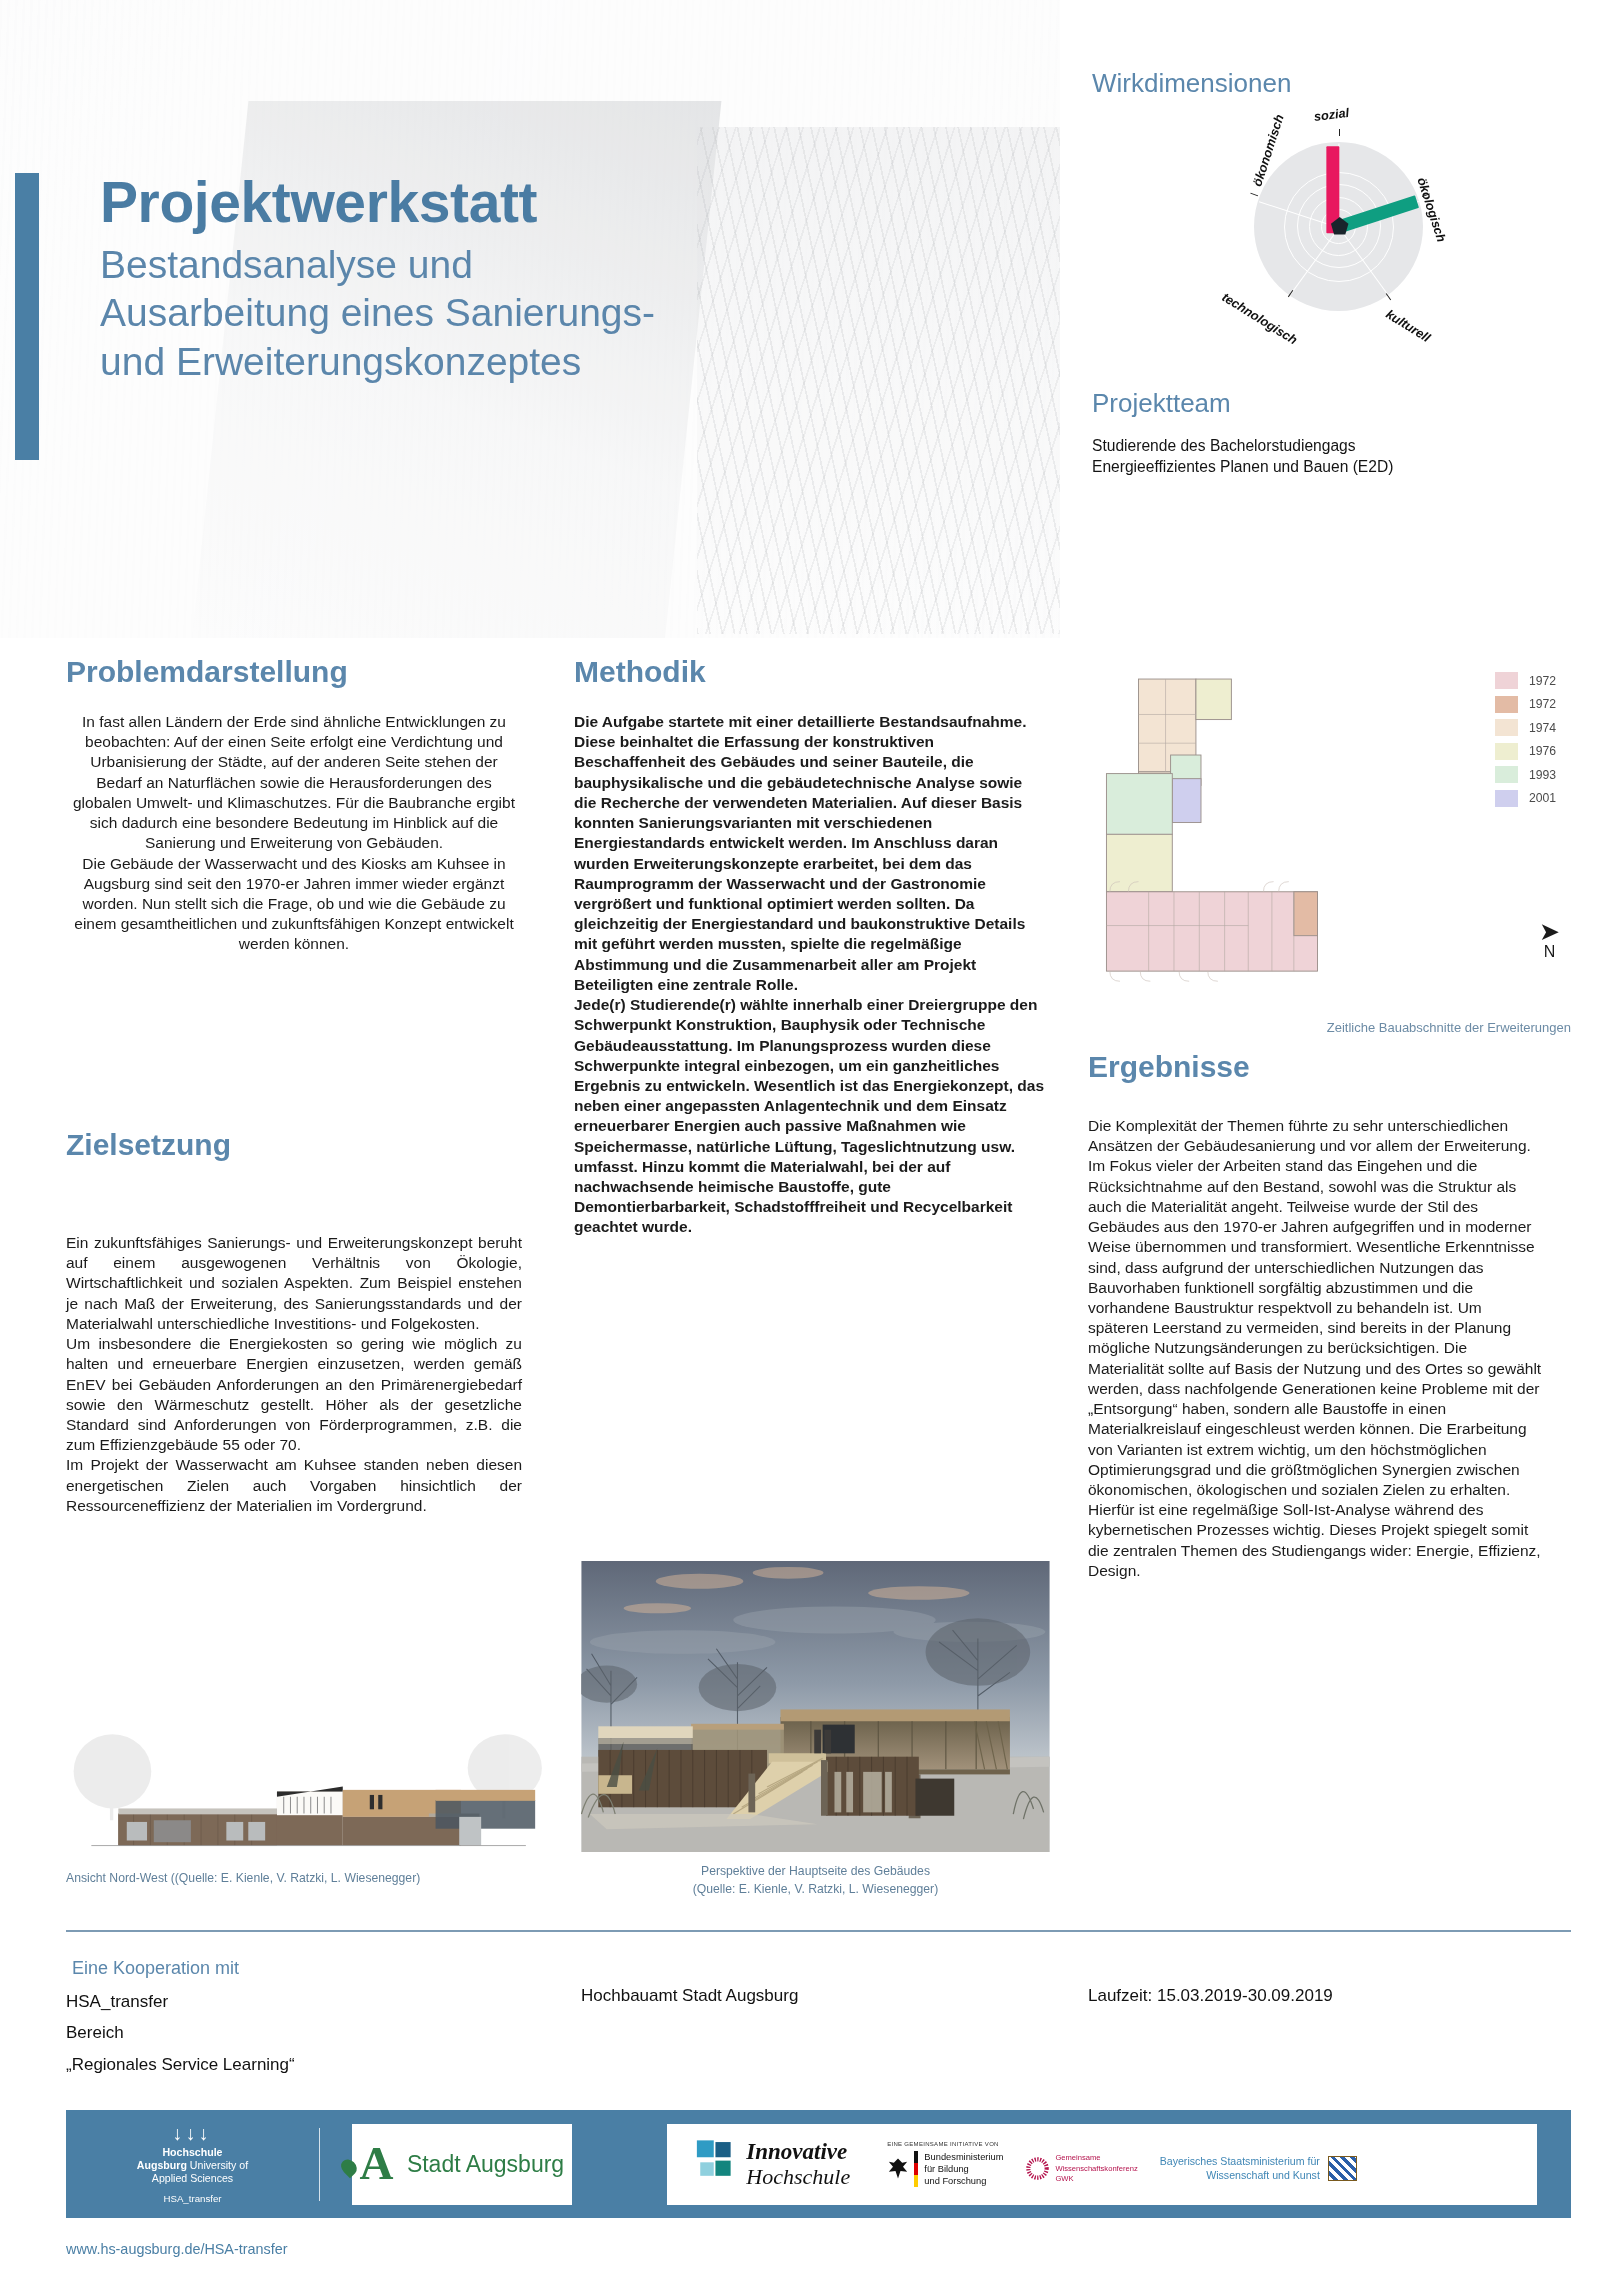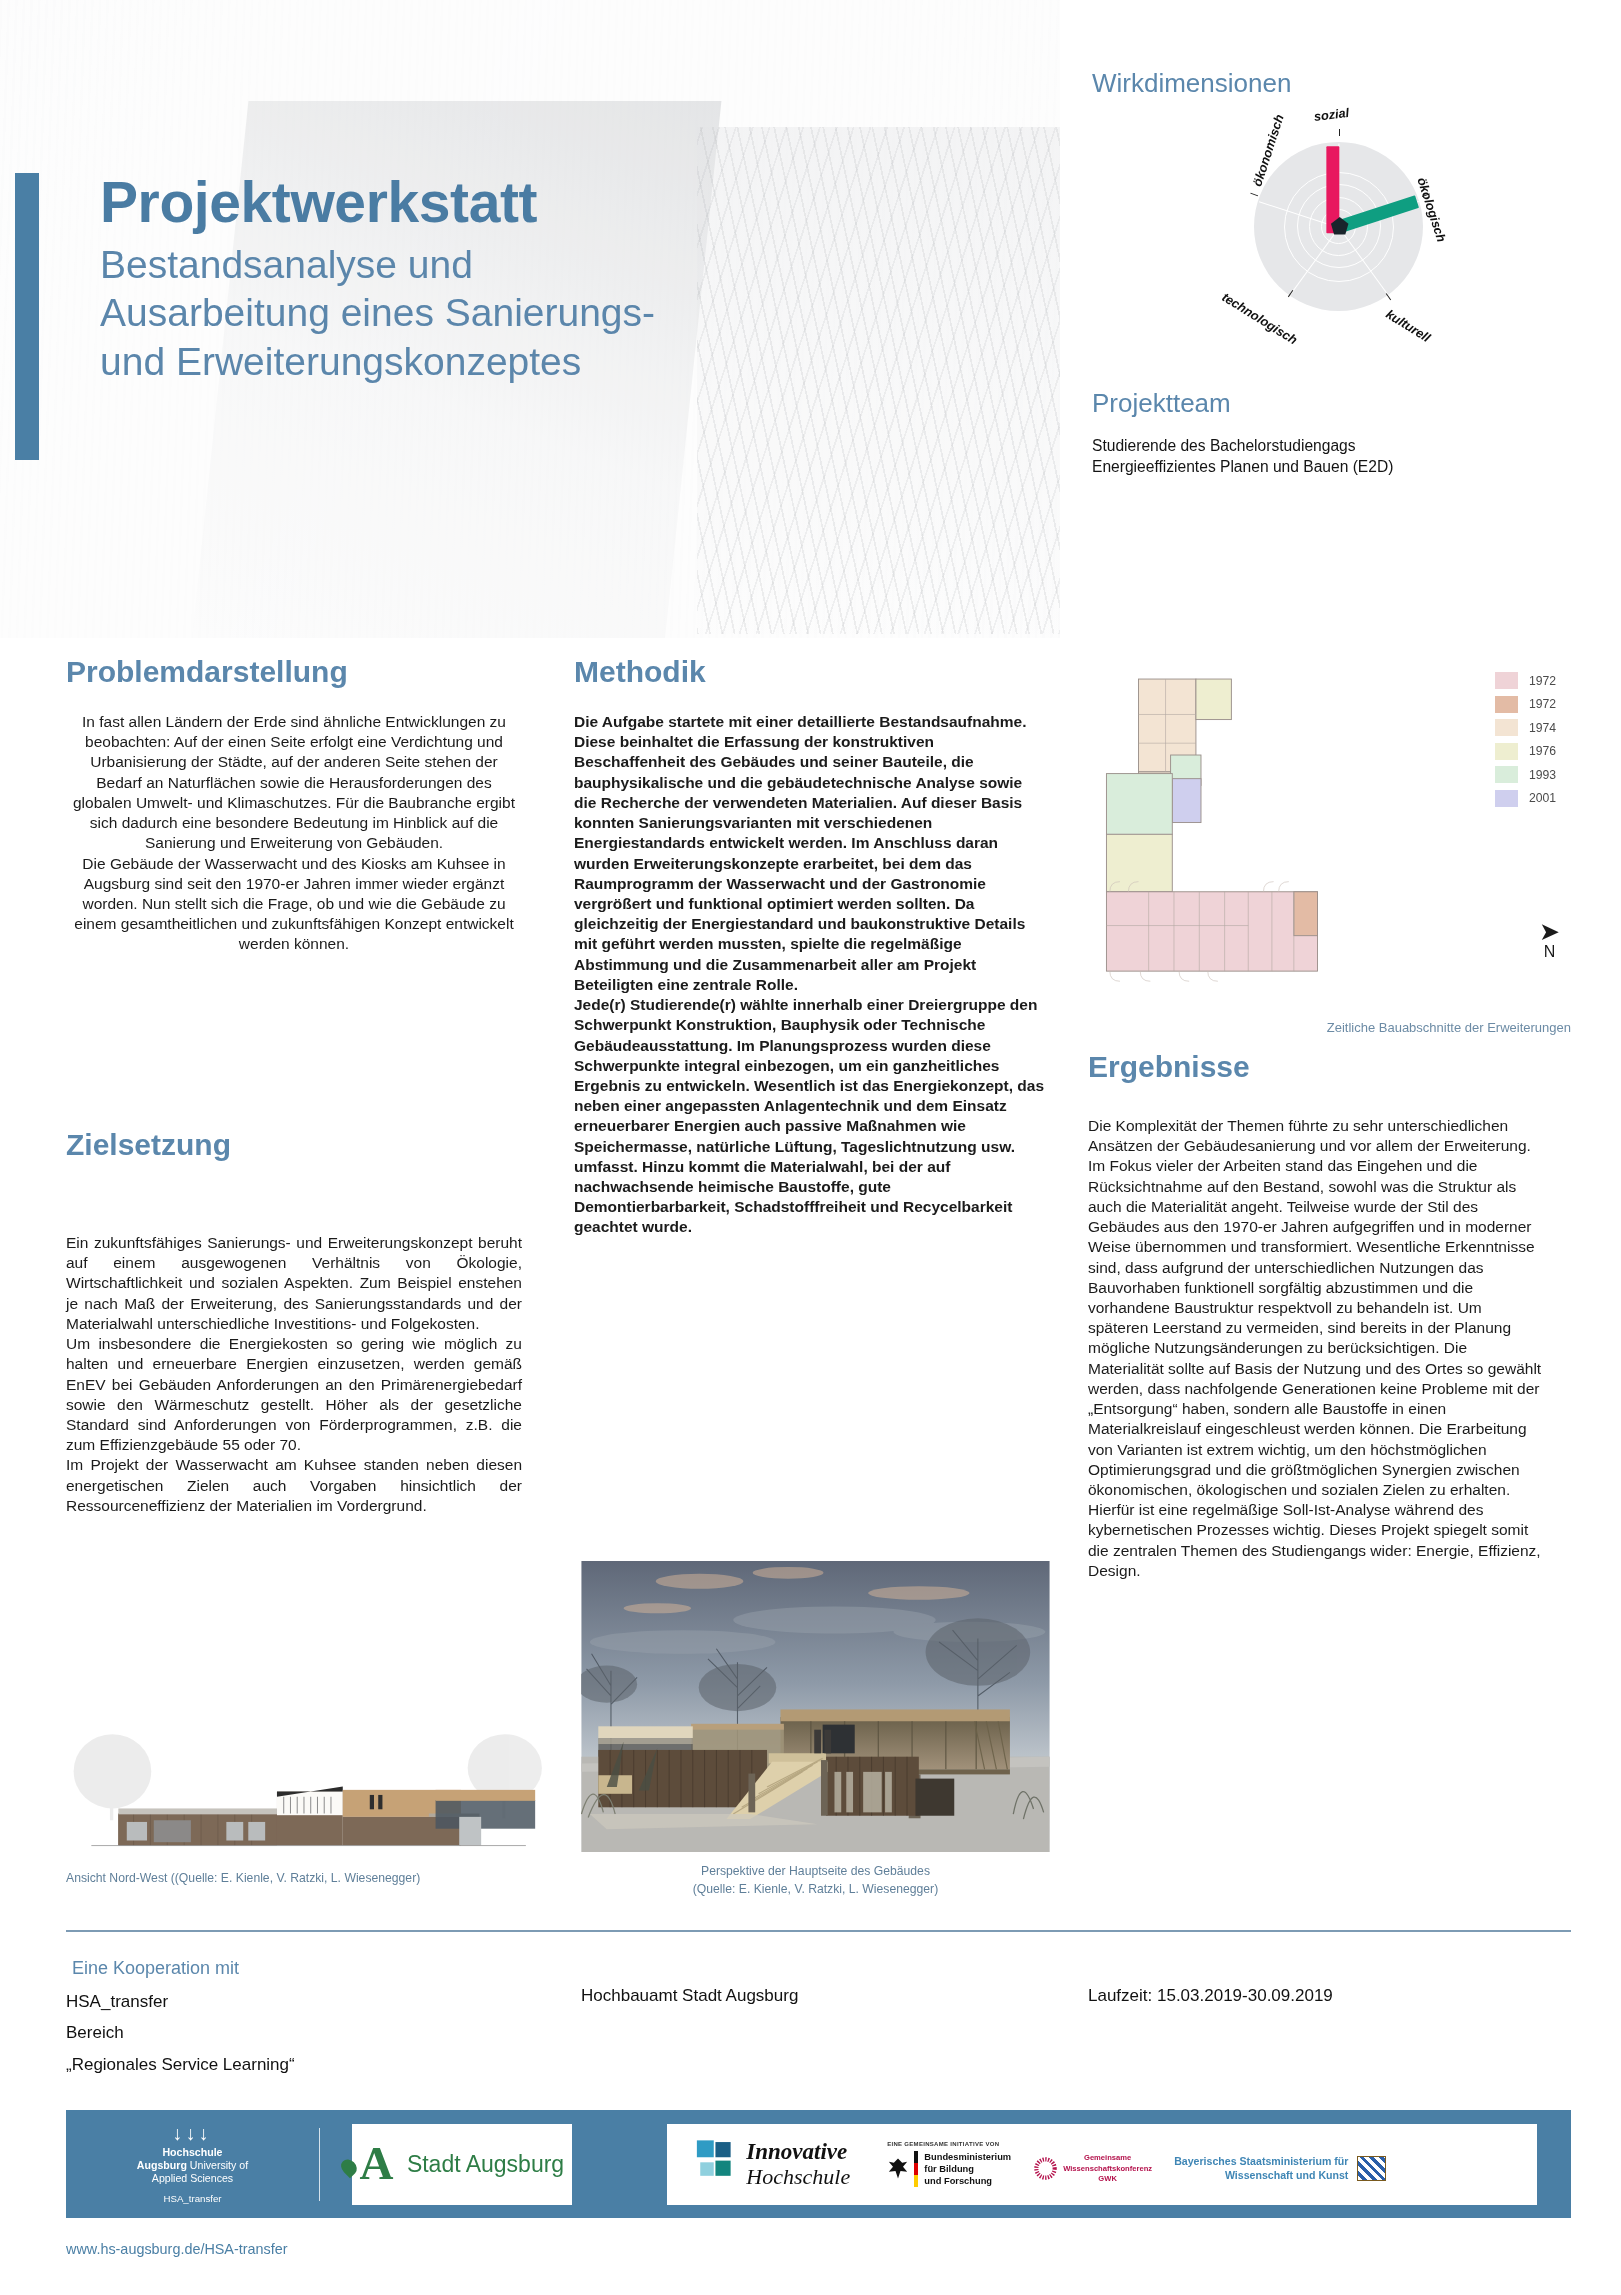--- a/index.html
+++ b/index.html
@@ -191,25 +191,25 @@
   .hsa-l2 { font-size:9.7px; margin-top:7.6px; }
   .logo-div { width:0.8px; height:73px; background:#d6e3ec; }
   .logo-aug { margin-left:32px; width:220px; height:81px; background:#fff; display:flex; align-items:center; justify-content:center; }
   .aug-A { font-size:47px; font-weight:700; color:#2e7d46; line-height:.8; font-family:"Liberation Serif",serif; position:relative; }
   .aug-A::before { content:""; position:absolute; left:-17px; top:13.5px; width:13.5px; height:17px; background:#2e7d46; border-radius:50% 50% 50% 0; transform:rotate(-45deg); }
   .aug-txt { font-size:23px; color:#2e7d46; margin-left:13.5px; }
   .logo-ih { margin-left:95px; width:870px; height:81px; background:#fff; display:flex; align-items:center; padding:0 13.5px; }
   .ih-brand { font-family:"Liberation Serif",serif; font-style:italic; line-height:1.05; margin-left:12px; }
   .ih-b1 { font-size:23px; font-weight:700; color:#111; }
   .ih-b2 { font-size:22px; color:#111; }
-  .ih-mid { margin-left:37px;font-weight:bold; }
+  .ih-mid { margin-left:37px; }
   .ih-cap { font-size:6px; letter-spacing:0.3px; color:#333; margin-bottom:3.4px; }
   .ih-row { display:flex; align-items:center; gap:22px; }
   .ih-bm { font-size:9.3px; line-height:1.3; color:#111; border-left:2.5px solid #111; padding-left:6.8px; }
-  .ih-gwk { font-size:7.6px; line-height:1.35; color:#b4124c;text-align:center; }
+  .ih-gwk { font-size:7.6px; line-height:1.35; color:#b4124c; }
   .ih-bay { font-size:10.6px; line-height:1.3; color:#3f86b5; text-align:right; }
   .bay-crest { width:29px; height:25px; background:repeating-linear-gradient(45deg,#fff 0 3.4px,#2b5fa8 3.4px 6.8px); border:1.3px solid #7a5a1e; margin-left:8.4px; }
 
   .url { position:absolute; left:66px; top:2241px; font-size:14.4px; color:#4a7fa5; }
 </style>
 </head>
 <body>
 
 <div id="poster">
 

